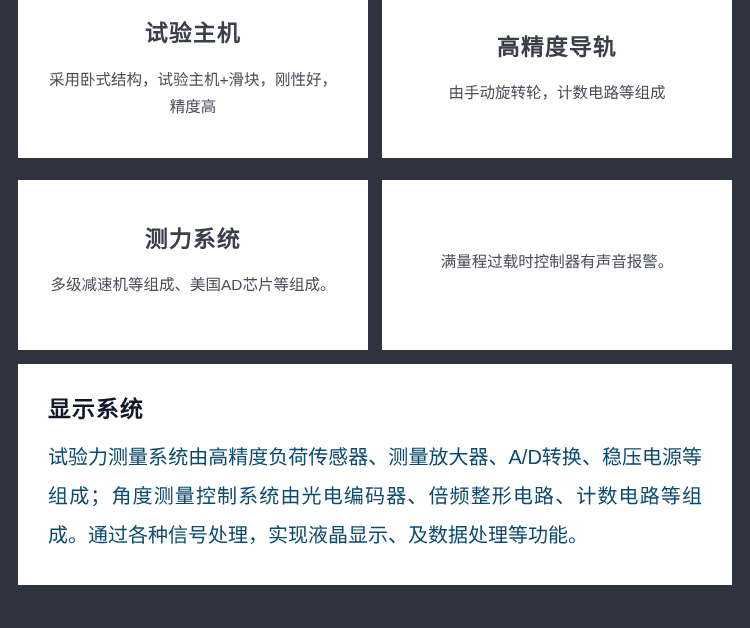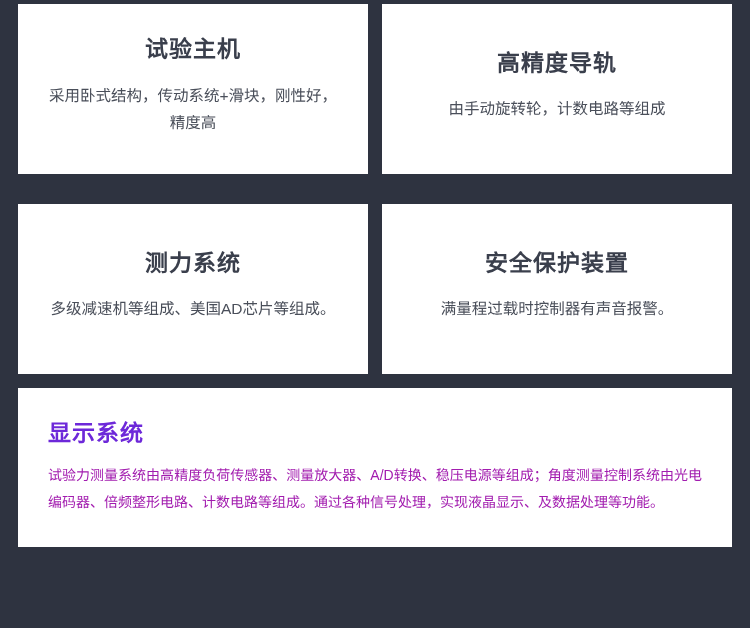--- a/index.html
+++ b/index.html
@@ -18,21 +18,21 @@
     position: relative;
     width: 750px;
     height: 628px;
     box-sizing: border-box;
     padding: 0 18px;
   }
   .grid {
     display: flex;
     flex-wrap: wrap;
     gap: 14px 14px;
-    padding-top: 16px;
+    padding-top: 0;
   }
   .card {
     background: #ffffff;
     box-sizing: border-box;
     display: flex;
     flex-direction: column;
     align-items: center;
     justify-content: center;
     text-align: center;
     padding: 18px 22px 24px 22px;
@@ -66,58 +66,57 @@
     width: 714px;
     background: #ffffff;
     box-sizing: border-box;
     padding: 26px 30px 30px 30px;
     margin-top: 14px;
     text-align: left;
   }
   .wide-title {
     font-size: 23px;
     font-weight: bold;
-    color: #6d28d9;
+    color: #0f172a;
     letter-spacing: 1px;
     margin: 0 0 14px 0;
   }
   .wide-text {
-    font-size: 14px;
-    color: #a21caf;
+    font-size: 20px;
+    color: #0c4a6e;
     line-height: 1.95;
     margin: 0;
     text-align: justify;
   }
   .bottom-spacer {
     height: 42px;
   }
 </style>
 </head>
 <body>
 
 <div class="page">
 
   <div class="grid row-top">
     <div class="card half">
       <h2 class="card-title">试验主机</h2>
-      <p class="card-text">采用卧式结构，传动系统+滑块，刚性好，精度高</p>
+      <p class="card-text">采用卧式结构，试验主机+滑块，刚性好，精度高</p>
     </div>
     <div class="card half">
       <h2 class="card-title">高精度导轨</h2>
       <p class="card-text">由手动旋转轮，计数电路等组成</p>
     </div>
   </div>
 
-  <div class="grid row-bottom" style="margin-top:14px;justify-content:flex-end;">
+  <div class="grid row-bottom" style="margin-top:22px;justify-content:flex-end;">
     <div class="card half">
       <h2 class="card-title">测力系统</h2>
       <p class="card-text">多级减速机等组成、美国AD芯片等组成。</p>
     </div>
     <div class="card half">
-      <h2 class="card-title">安全保护装置</h2>
       <p class="card-text">满量程过载时控制器有声音报警。</p>
     </div>
   </div>
 
   <div class="wide-card">
     <h2 class="wide-title">显示系统</h2>
     <p class="wide-text">试验力测量系统由高精度负荷传感器、测量放大器、A/D转换、稳压电源等组成；角度测量控制系统由光电编码器、倍频整形电路、计数电路等组成。通过各种信号处理，实现液晶显示、及数据处理等功能。</p>
   </div>
 
   <div class="bottom-spacer"></div>

